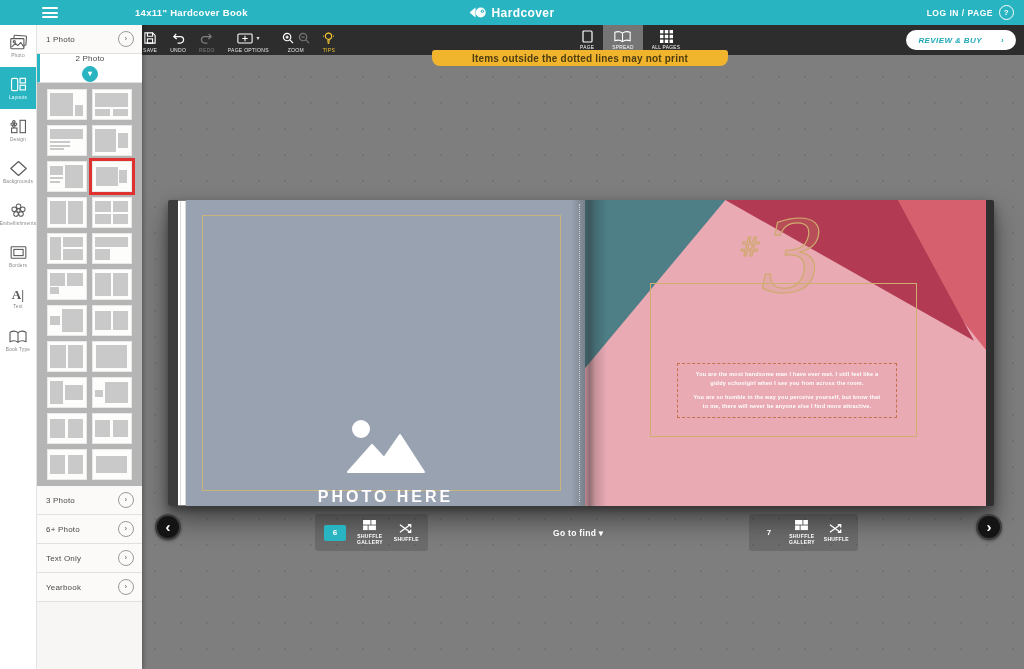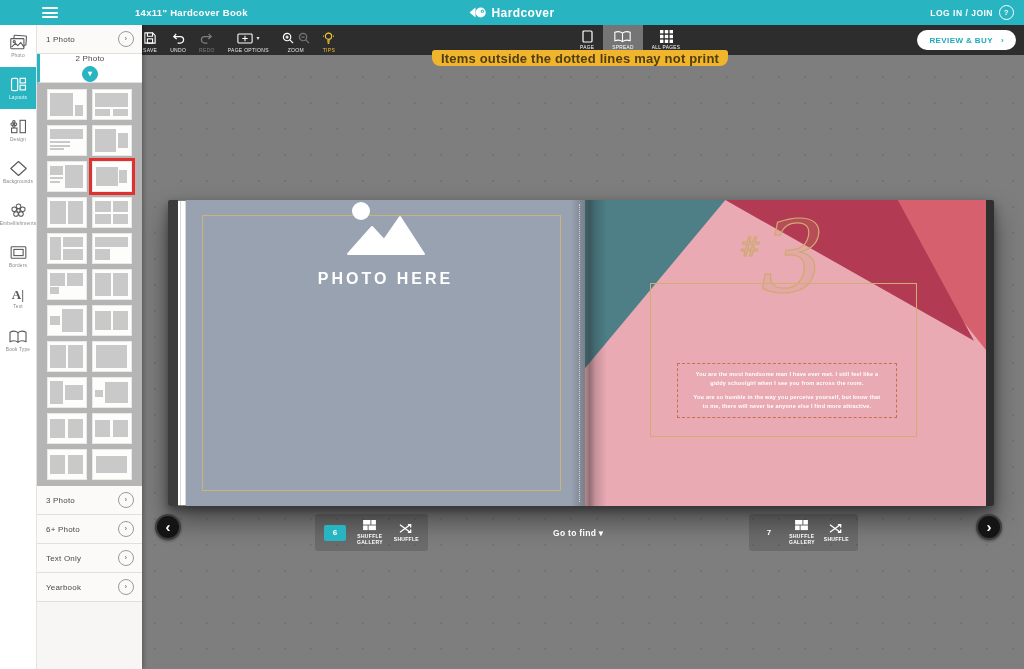--- a/index.html
+++ b/index.html
@@ -39,40 +39,40 @@
   .tgroup{display:flex;align-items:flex-start;gap:13px;padding-left:10px;}
   .tbtn{display:flex;flex-direction:column;align-items:center;gap:2px;color:#e8e8e8;font-size:5px;letter-spacing:.3px;cursor:pointer;padding-top:4px;}
   .tbtn.disabled{opacity:.38;cursor:default;}
   .tbtn .irow{display:flex;align-items:center;gap:4px;height:13px;}
   .tbtn.tips{color:#f2c230;}
   .caret-dn{font-size:6px;line-height:6px;color:#e8e8e8;}
   .viewmodes{position:absolute;left:438px;top:0;height:30px;display:flex;align-items:stretch;}
   .vm{display:flex;flex-direction:column;align-items:center;justify-content:center;gap:2px;color:#fff;font-size:4.8px;letter-spacing:.3px;
       padding:0 9px;cursor:pointer;}
   .vm.active{background:#757575;}
-  .review-pill{position:absolute;right:8px;top:5px;height:20px;background:#fff;border-radius:10px;display:flex;align-items:center;gap:8px;
-               padding:0 12px;color:#1fa9b8;font-size:8px;font-weight:bold;letter-spacing:.4px;cursor:pointer;}
+  .review-pill{position:absolute;right:8px;top:5px;height:20px;background:#fff;border-radius:10px;display:flex;align-items:center;gap:19px;
+               padding:0 12px;color:#1fa9b8;font-size:8px;font-weight:bold;letter-spacing:.4px;cursor:pointer;font-style:italic;}
   
   .banner{position:absolute;left:432px;top:50px;width:296px;height:16px;background:#f0b42d;z-index:35;border-radius:3px 3px 8px 8px;
-          display:flex;align-items:center;justify-content:center;font-size:13px;font-weight:bold;color:#4d3d10;letter-spacing:.2px;}
+          display:flex;align-items:center;justify-content:center;font-size:10px;font-weight:bold;color:#4d3d10;letter-spacing:.2px;}
   
   .canvas{position:absolute;left:133px;top:55px;width:891px;height:614px;
           background-color:#7e7e7e;
           background-image:radial-gradient(rgba(0,0,0,.09) 1.2px,transparent 1.4px);
           background-size:26px 26px;background-position:9px 9px;z-index:1;}
   
   .book{position:absolute;left:35px;top:145px;width:826px;height:306px;border-radius:2px;
         box-shadow:0 14px 28px rgba(0,0,0,.45),0 4px 10px rgba(0,0,0,.35);}
   .edge-left{position:absolute;left:0;top:0;width:10px;height:100%;background:#3c3c3c;border-radius:2px 0 0 2px;}
   .pages-strip{position:absolute;left:10px;top:1px;width:8px;height:304px;background:#fff;
                background-image:repeating-linear-gradient(to right,#fff 0,#fff 2px,#d8d8d8 2.5px);}
   .page-left{position:absolute;left:18px;top:0;width:399px;height:306px;background:#99a2b1;}
   .gold-frame-left{position:absolute;left:16px;top:15px;right:24px;bottom:15px;border:1px solid #c8b47c;}
   .safety-line{position:absolute;right:5px;top:4px;bottom:4px;border-left:1px dotted rgba(255,255,255,.85);}
-  .ph-wrap{position:absolute;inset:0;display:flex;flex-direction:column;align-items:center;justify-content:flex-start;gap:12px;border-radius:7px;}
+  .ph-wrap{position:absolute;inset:0;display:flex;flex-direction:column;align-items:center;justify-content:flex-end;gap:12px;border-radius:7px;}
   .ph-label{color:#fff;font-size:16px;font-weight:bold;letter-spacing:3px;}
   .spine{position:absolute;left:403px;top:0;width:36px;height:306px;z-index:6;pointer-events:none;
          background:linear-gradient(to right,rgba(0,0,0,0) 0%,rgba(0,0,0,.22) 40%,rgba(40,40,40,.45) 52%,rgba(0,0,0,.15) 68%,rgba(0,0,0,0) 100%);}
   .page-right{position:absolute;left:417px;top:0;width:401px;height:306px;background:#e9aab4;overflow:hidden;}
   .edge-right{position:absolute;right:0;top:0;width:8px;height:100%;background:#2f2f2f;border-radius:0 2px 2px 0;}
   .tri{position:absolute;inset:0;}
   .tri.rose{background:#d7606e;clip-path:polygon(70% 0,100% 0,100% 49%);}
   .tri.crimson{background:#b23a52;clip-path:polygon(35% 0,78% 0,97% 46%);}
   .tri.teal{background:#4e7e86;clip-path:polygon(0 0,35% 0,0 55%);}
   .ornament{position:absolute;left:50%;top:8px;transform:translateX(-54%);z-index:3;
@@ -113,21 +113,21 @@
     <div class="brand">
       <svg width="17" height="11" viewBox="0 0 17 11">
         <polygon points="0,5.5 6,0.5 6,10.5" fill="#fff"></polygon>
         <circle cx="11.2" cy="5.5" r="5" fill="#fff"></circle>
         <circle cx="12.8" cy="4.2" r="1.6" fill="#29b4c2"></circle>
         <circle cx="12.8" cy="4.2" r="0.7" fill="#fff"></circle>
       </svg>
       <span>Hardcover</span>
     </div>
     <div class="login">
-      <span>LOG IN / JOIN</span>
+      <span>LOG IN / PAGE</span>
       <span class="help-circ">?</span>
     </div>
   </div>
 
   <div class="sidebar">
     <div class="side-item">
       <svg width="19" height="17" viewBox="0 0 24 22" fill="none" stroke="currentColor" stroke-width="1.4">
         <rect x="6" y="2" width="16" height="12" rx="1" transform="rotate(4 14 8)"></rect>
         <rect x="2" y="6" width="17" height="13" rx="1" fill="#fff"></rect>
         <circle cx="6.5" cy="10" r="1.4"></circle>

